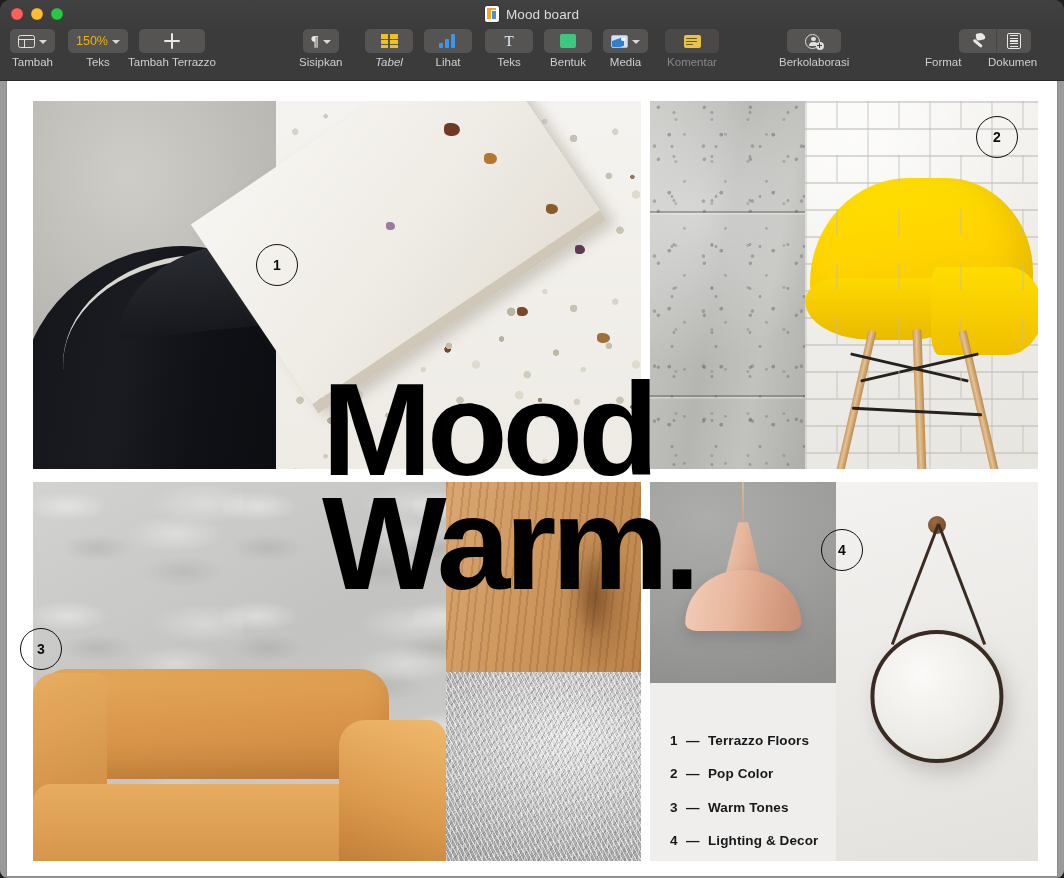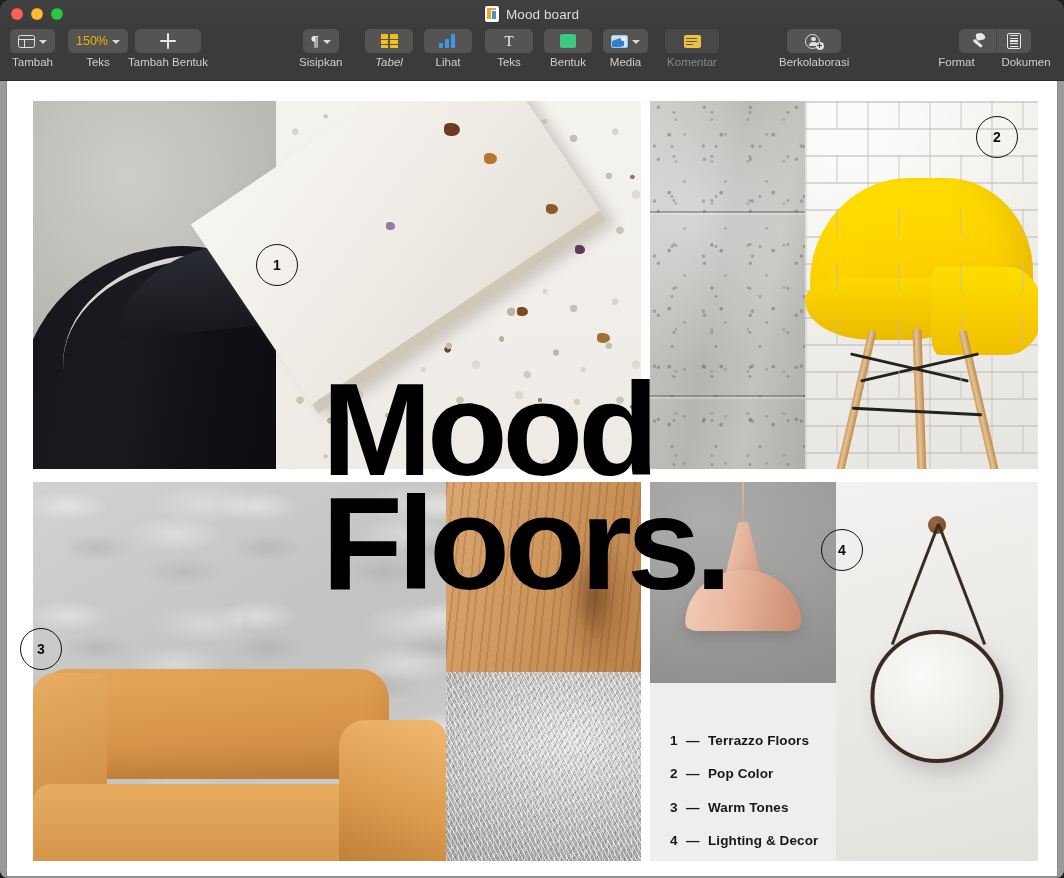--- a/index.html
+++ b/index.html
@@ -417,21 +417,21 @@
         <span class="ic-zoomtxt">150%</span>
         <span class="chev"></span>
       </div>
       <div class="tlabel">Teks</div>
     </div>
 
     <div class="tgroup" style="left:128px;">
       <div class="tbtn" style="width:66px;">
         <span class="ic-plus"></span>
       </div>
-      <div class="tlabel">Tambah Bentuk</div>
+      <div class="tlabel">Tambah Terrazzo</div>
     </div>
 
     <div class="tgroup" style="left:299px;">
       <div class="tbtn">
         <span class="ic-pilcrow">¶</span>
         <span class="chev"></span>
       </div>
       <div class="tlabel">Sisipkan</div>
     </div>
 
@@ -498,21 +498,21 @@
         <span class="ic-collab">
           <span class="ring"></span>
             <span class="head"></span>
             <span class="body"></span>
             <span class="plus"></span>
         </span>
       </div>
       <div class="tlabel">Berkolaborasi</div>
     </div>
 
-    <div class="tgroup" style="left:925px;text-align:center;">
+    <div class="tgroup" style="left:925px;">
       <div class="seg">
         <div>
           <span class="ic-format">
             <span class="brushhead"></span>
               <span class="handle"></span>
           </span>
         </div>
         <div>
           <span class="ic-doc">
             <i></i>
@@ -613,21 +613,21 @@
           </div>
 
           <div class="tx tx-mirrorwall" style="left:48%;">
             <div class="mirror-knob"></div>
             <div class="strap" style="left:50%; height:34%; transform: rotate(21deg); transform-origin: top center;"></div>
             <div class="strap" style="left:50%; height:34%; transform: rotate(-21deg); transform-origin: top center;"></div>
             <div class="mirror-ring"></div>
           </div>
         </div>
 
-        <div class="board-title"><span>Mood</span><br><span>Floors.</span></div>
+        <div class="board-title"><span>Mood</span><br><span>Warm.</span></div>
 
         <div class="callout" style="left:230px; top:143px;">1</div>
         <div class="callout" style="left:950px; top:15px;">2</div>
         <div class="callout" style="left:-6px;  top:527px;">3</div>
         <div class="callout" style="left:795px; top:428px;">4</div>
 
       </div>
     </div>
   </div>
 </div>

